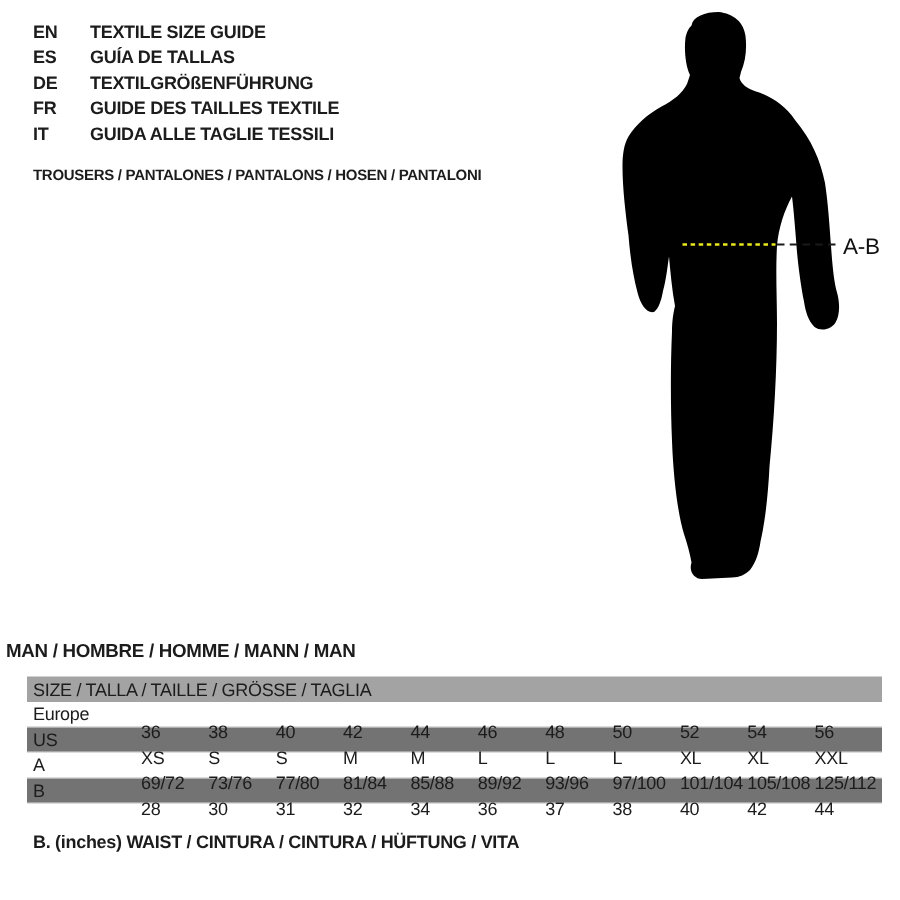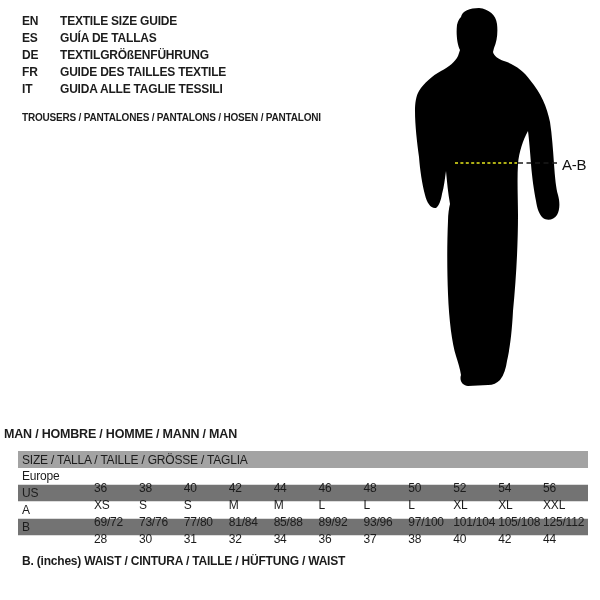--- a/index.html
+++ b/index.html
@@ -173,16 +173,16 @@
       <span class="st-cell">36</span>
       <span class="st-cell">37</span>
       <span class="st-cell">38</span>
       <span class="st-cell">40</span>
       <span class="st-cell">42</span>
       <span class="st-cell">44</span>
     </div>
   </div>
 
   <div class="notes">
-    <div class="note-line">B. (inches) WAIST / CINTURA / TAILLE / HÜFTUNG / WAIST</div>
+    <div class="note-line">B. (inches) WAIST / CINTURA / CINTURA / HÜFTUNG / VITA</div>
   </div>
 
 </div>
 
 </body></html>

